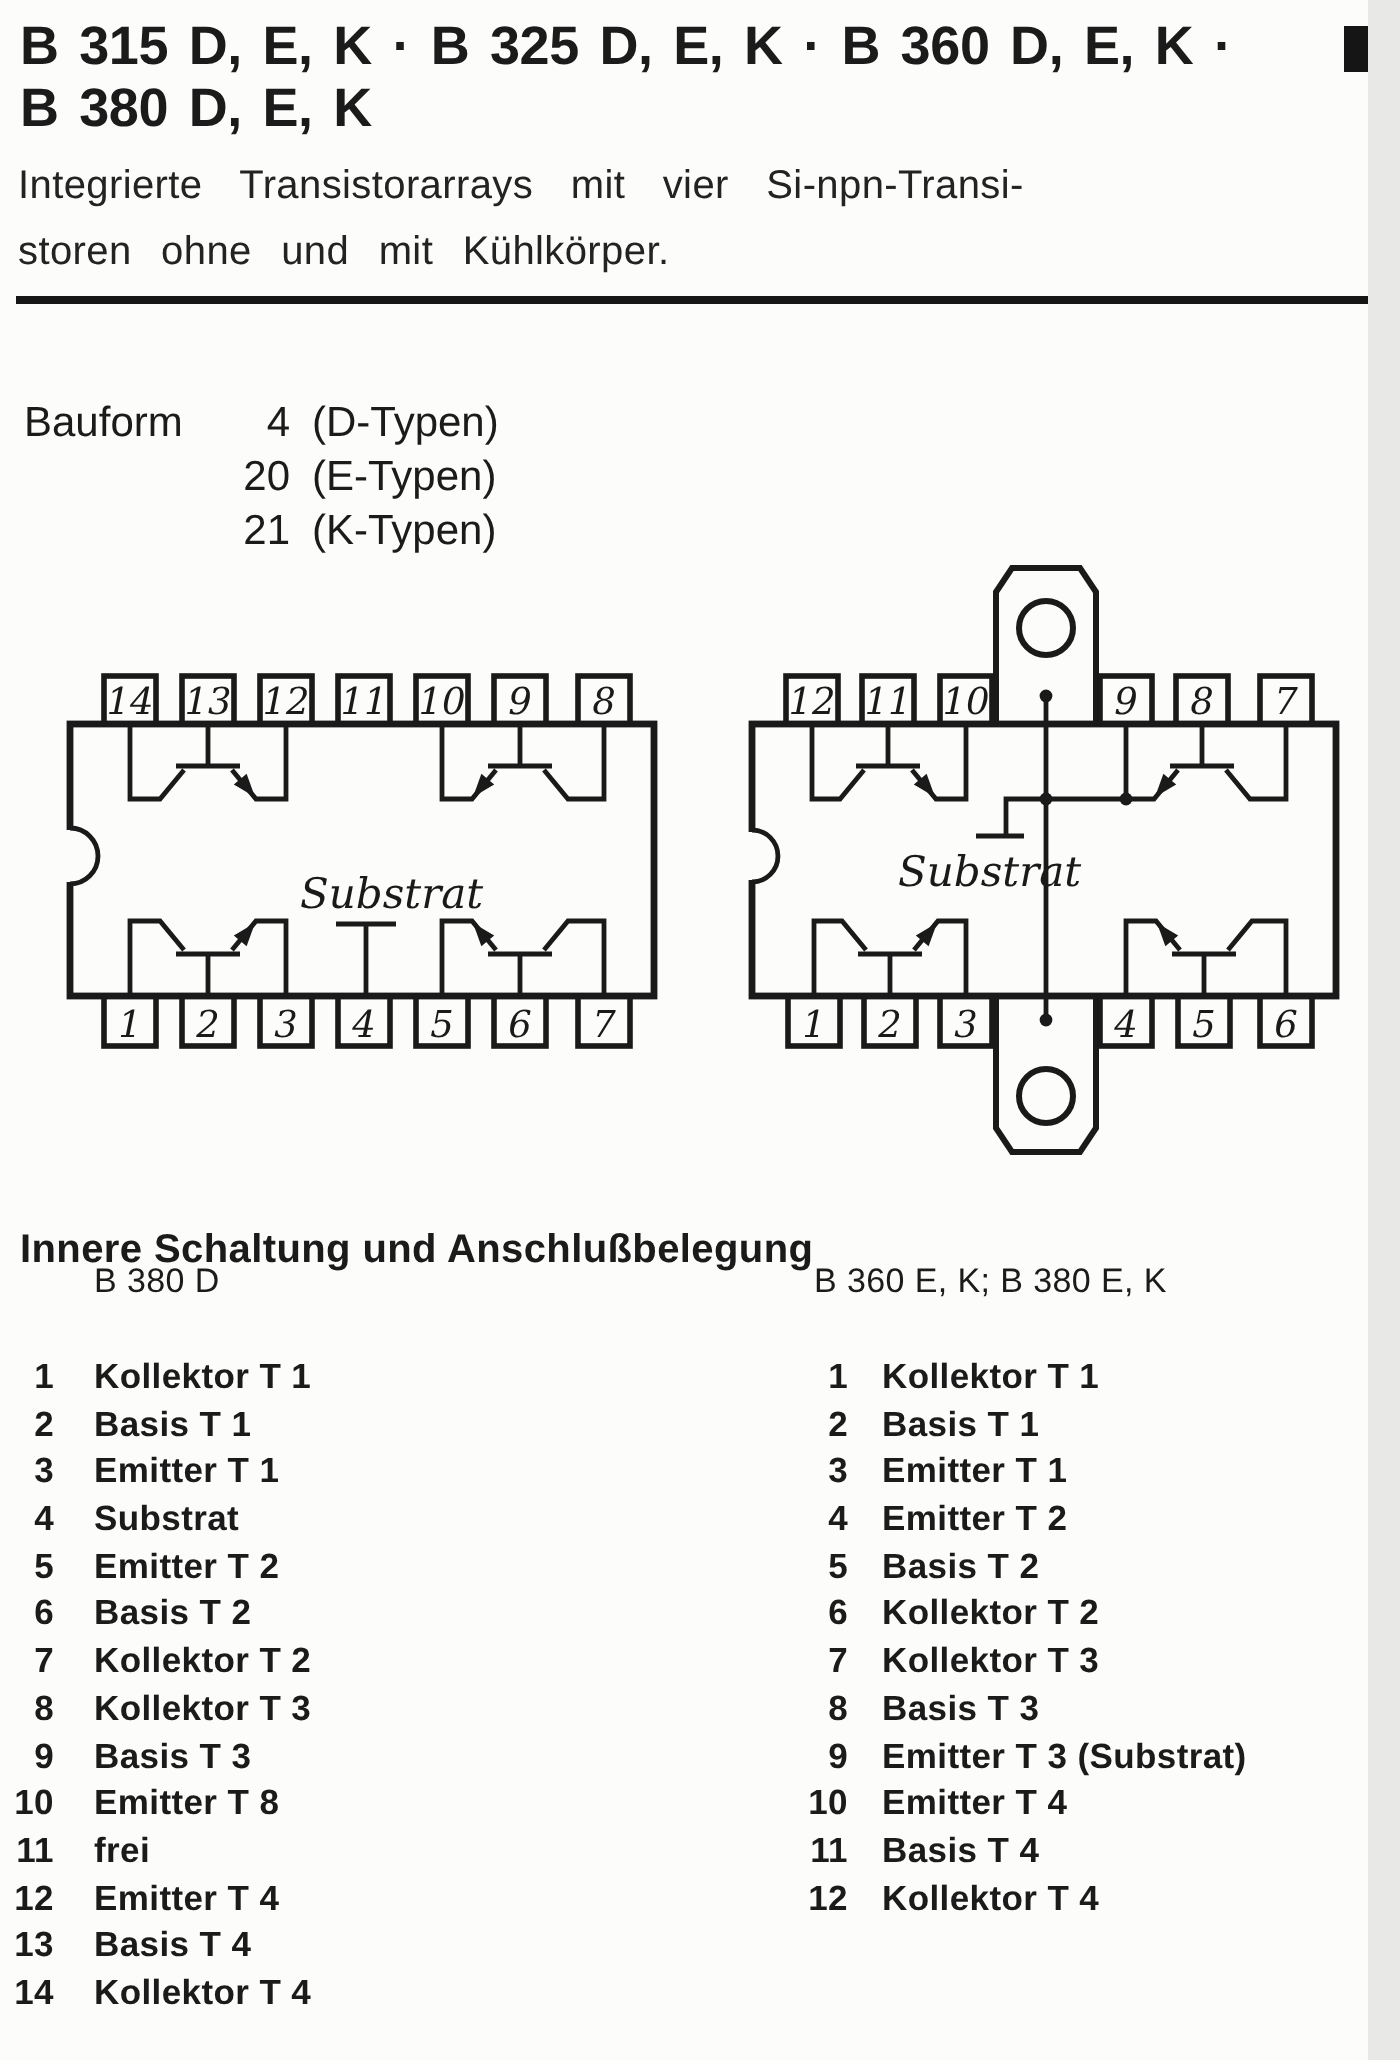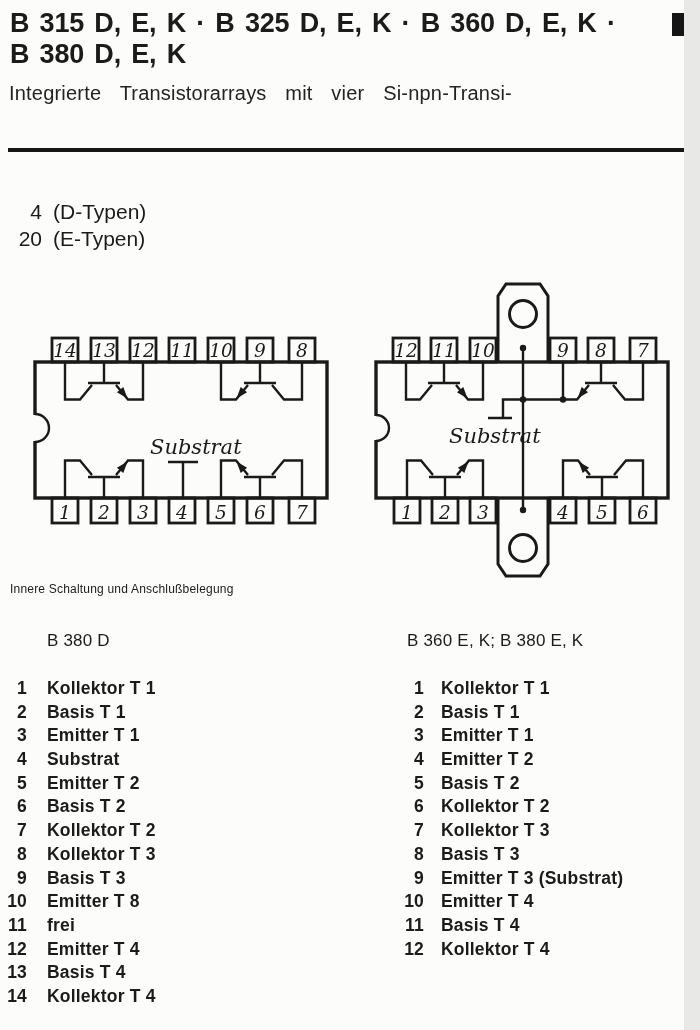--- a/index.html
+++ b/index.html
@@ -11,21 +11,21 @@
   .corner{left:672px;top:13px;width:23px;height:23px;background:#151515;}
   .subtitle{left:9px;top:77px;font-size:20px;line-height:33px;color:#232323;white-space:nowrap;}
   .sub1{word-spacing:13px;letter-spacing:0.2px;}
   .sub2{word-spacing:9px;letter-spacing:0.2px;}
   .rule{left:8px;top:148px;width:687px;height:3.5px;background:#161616;}
   .bauform{left:12px;top:198px;font-size:21px;line-height:27px;display:flex;}
   .bf-label{width:103px;}
   .bf-row{display:flex;}
   .bf-num{display:inline-block;width:30px;text-align:right;margin-right:11px;}
   .diagrams{left:0;top:278px;width:700px;height:307px;}
-  .section-heading{left:10px;top:582px;font-size:12px;font-weight:400;letter-spacing:0.2px;}
+  .section-heading{left:10px;top:614px;font-size:20px;font-weight:700;letter-spacing:0.2px;}
   .col-header{font-size:17px;line-height:19.5px;letter-spacing:0.2px;top:631px;}
   .hdr-left{left:47px;}
   .hdr-right{left:407px;}
   .pin-list{top:678px;}
   .list-left{left:0;width:370px;}
   .list-right{left:398px;width:300px;}
   .pin-row{display:flex;height:23.7px;font-size:17.5px;font-weight:700;letter-spacing:0.2px;}
   .list-left .pin-no{width:27px;text-align:right;margin-right:20px;}
   .list-right .pin-no{width:26px;text-align:right;margin-right:17px;}
   
@@ -44,33 +44,39 @@
 <div class="page">
 
   <div class="abs title">
     <div>B 315 D, E, K · B 325 D, E, K · B 360 D, E, K ·</div>
     <div>B 380 D, E, K</div>
   </div>
   <div class="abs corner"></div>
 
   <div class="abs subtitle">
     <div class="sub1">Integrierte Transistorarrays mit vier Si-npn-Transi-</div>
+    <div class="sub2">storen ohne und mit Kühlkörper.</div>
   </div>
 
   <div class="abs rule"></div>
 
   <div class="abs bauform">
+    <div class="bf-label">Bauform</div>
     <div>
       <div class="bf-row">
         <span class="bf-num">4</span>
         <span>(D-Typen)</span>
       </div>
       <div class="bf-row">
         <span class="bf-num">20</span>
         <span>(E-Typen)</span>
+      </div>
+      <div class="bf-row">
+        <span class="bf-num">21</span>
+        <span>(K-Typen)</span>
       </div>
     </div>
   </div>
 
   <svg id="dia" class="abs diagrams" viewBox="0 278 700 307">
 
     <g>
       <rect class="ln thick" x="35" y="362" width="292" height="136"></rect>
       <rect class="mask" x="33" y="415" width="4.6" height="26"></rect>
       <path class="ln" d="M35 414 A 14 14 0 0 1 35 442"></path>

